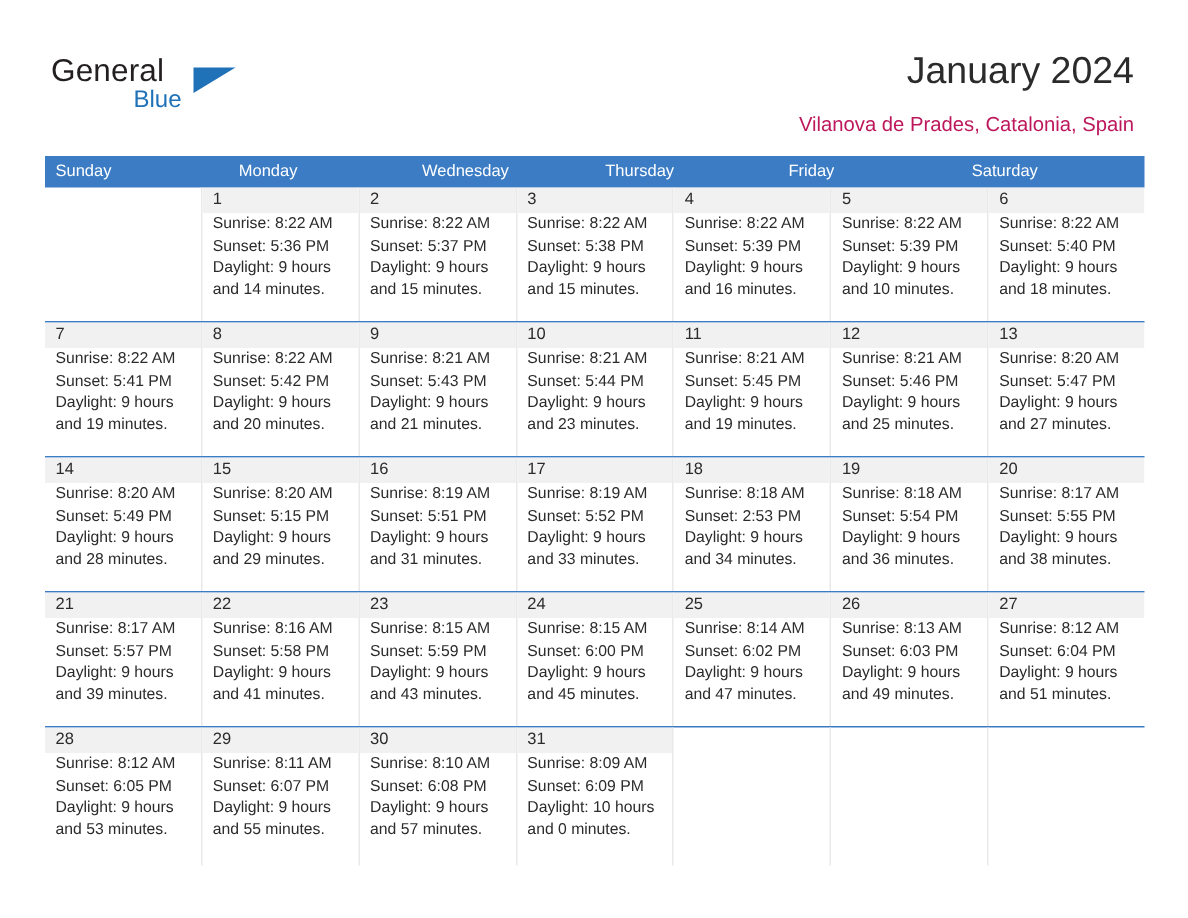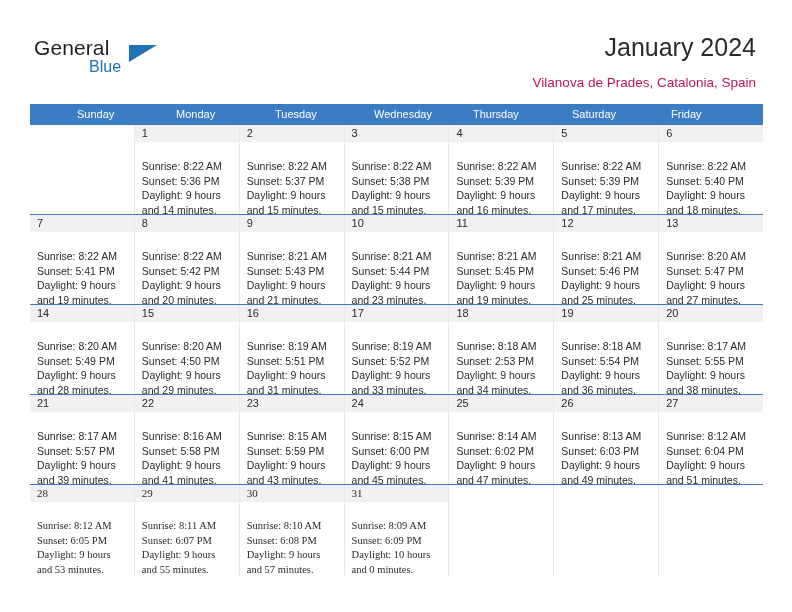--- a/index.html
+++ b/index.html
@@ -87,21 +87,20 @@
   .calendar {
     position: absolute;
     left: 30px;
     top: 104px;
     width: 733px;
   }
   .weekday-row {
     display: flex;
     background: #3b7cc4;
     height: 21px;
-    padding-left: 40px;
   }
   .weekday {
     flex: 1 1 0;
     color: #ffffff;
     font-size: 11px;
     line-height: 21px;
     padding-left: 7px;
     box-sizing: border-box;
     white-space: nowrap;
   }
@@ -109,21 +108,20 @@
   .week-row {
     display: flex;
     position: relative;
     height: 90px;
     border-bottom: 1.6px solid #3b7cc4;
     box-sizing: border-box;
   }
   .week-row.last {
     border-bottom: none;
     height: 92px;
-    font-family: Liberation Serif, serif;
   }
 
   .day-cell {
     flex: 1 1 0;
     position: relative;
     box-sizing: border-box;
     border-right: 1px solid #e9e9e9;
     overflow: hidden;
   }
   .day-cell:last-child { border-right: none; }
@@ -137,21 +135,21 @@
     background: transparent;
   }
   .day-number {
     font-size: 11px;
     line-height: 17px;
     color: #2b2b2b;
     padding-left: 7px;
     display: block;
   }
   .day-details {
-    padding: 17px 5px 0 7px;
+    padding: 0 5px 0 7px;
   }
   .detail-line {
     font-size: 10.5px;
     line-height: 14.6px;
     color: #2b2b2b;
     white-space: nowrap;
   }
 </style>
 </head>
 <body>
@@ -170,25 +168,24 @@
       <div class="cal-title">January 2024</div>
       <div class="cal-subtitle">Vilanova de Prades, Catalonia, Spain</div>
     </div>
 
   </div>
 
   <div class="calendar">
     <div class="weekday-row" id="weekday-row">
         <div class="weekday">Sunday</div>
         <div class="weekday">Monday</div>
-        <div class="weekday">Tuesday</div>
         <div class="weekday">Wednesday</div>
         <div class="weekday">Thursday</div>
+        <div class="weekday">Friday</div>
         <div class="weekday">Saturday</div>
-        <div class="weekday">Friday</div>
       </div>
     <div id="weeks-container">
         <div class="week-row">
           <div class="day-cell empty">
             <div class="day-number-band">
               <span class="day-number"></span>
             </div>
             <div class="day-details"></div>
           </div>
           <div class="day-cell">
@@ -236,21 +233,21 @@
             </div>
           </div>
           <div class="day-cell">
             <div class="day-number-band">
               <span class="day-number">5</span>
             </div>
             <div class="day-details">
               <div class="detail-line">Sunrise: 8:22 AM</div>
               <div class="detail-line">Sunset: 5:39 PM</div>
               <div class="detail-line">Daylight: 9 hours</div>
-              <div class="detail-line">and 17 minutes.</div>
+              <div class="detail-line">and 10 minutes.</div>
             </div>
           </div>
           <div class="day-cell">
             <div class="day-number-band">
               <span class="day-number">6</span>
             </div>
             <div class="day-details">
               <div class="detail-line">Sunrise: 8:22 AM</div>
               <div class="detail-line">Sunset: 5:40 PM</div>
               <div class="detail-line">Daylight: 9 hours</div>
@@ -348,21 +345,21 @@
               <div class="detail-line">Daylight: 9 hours</div>
               <div class="detail-line">and 28 minutes.</div>
             </div>
           </div>
           <div class="day-cell">
             <div class="day-number-band">
               <span class="day-number">15</span>
             </div>
             <div class="day-details">
               <div class="detail-line">Sunrise: 8:20 AM</div>
-              <div class="detail-line">Sunset: 4:50 PM</div>
+              <div class="detail-line">Sunset: 5:15 PM</div>
               <div class="detail-line">Daylight: 9 hours</div>
               <div class="detail-line">and 29 minutes.</div>
             </div>
           </div>
           <div class="day-cell">
             <div class="day-number-band">
               <span class="day-number">16</span>
             </div>
             <div class="day-details">
               <div class="detail-line">Sunrise: 8:19 AM</div>

